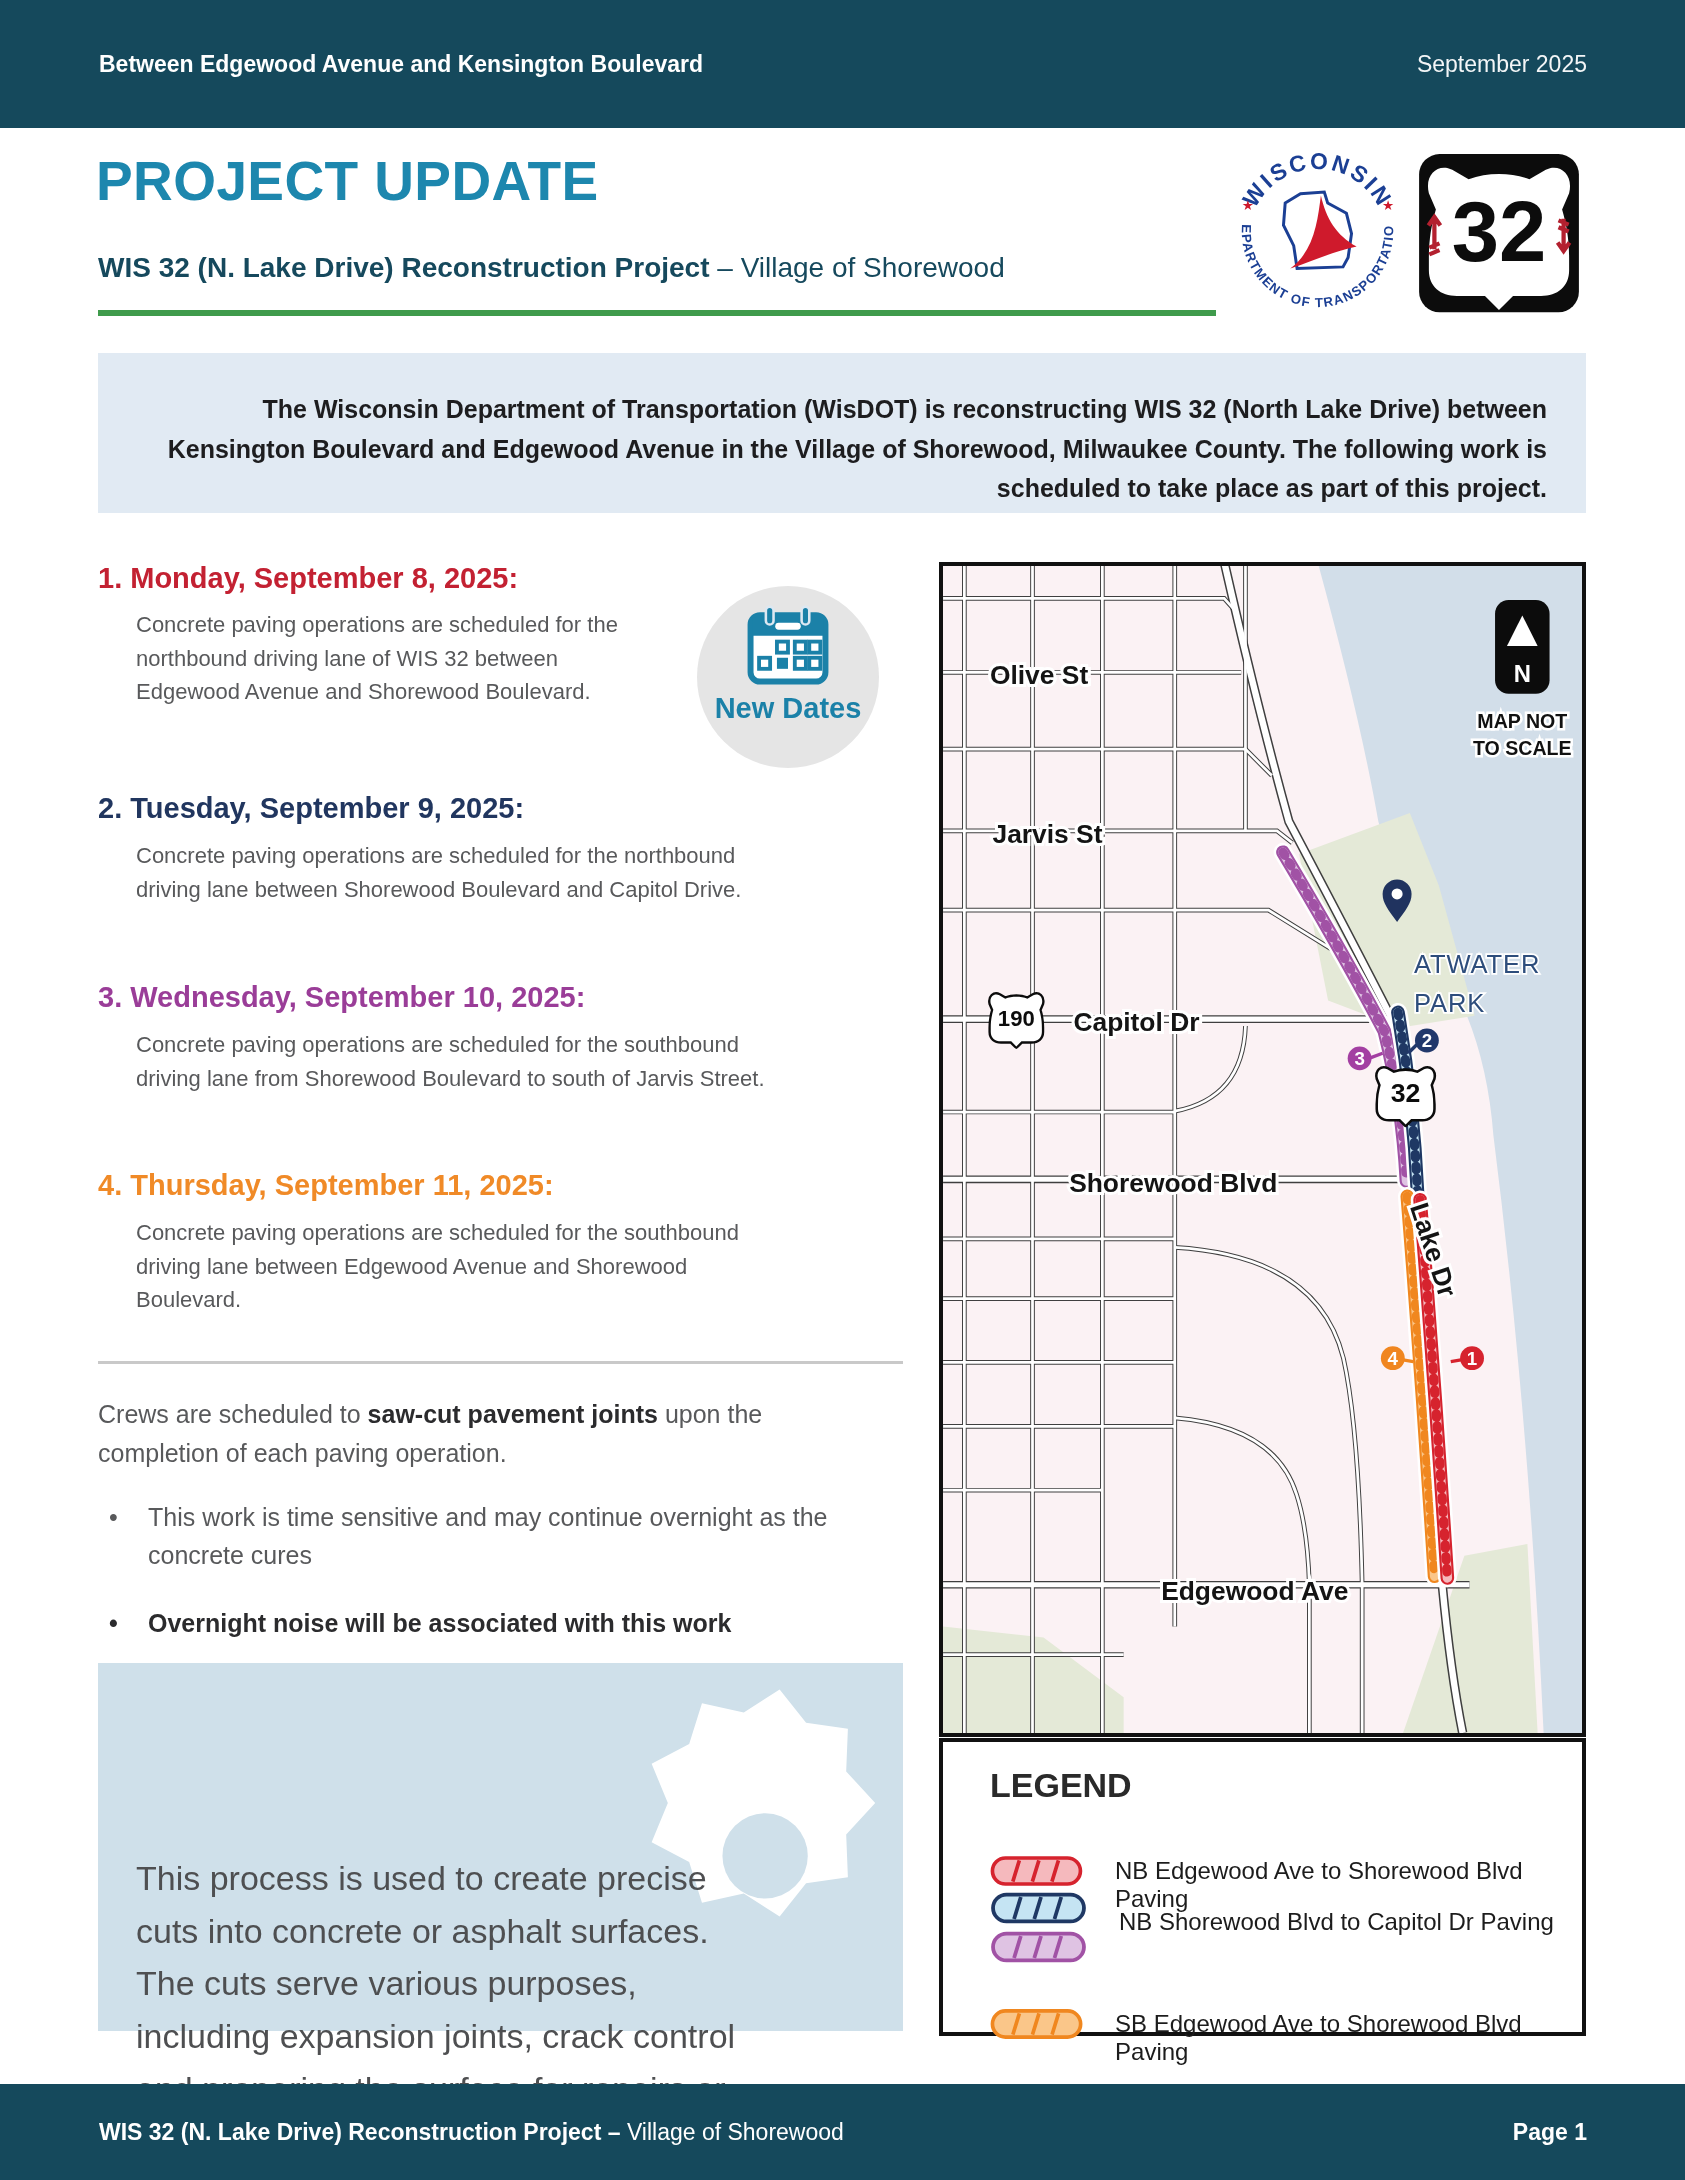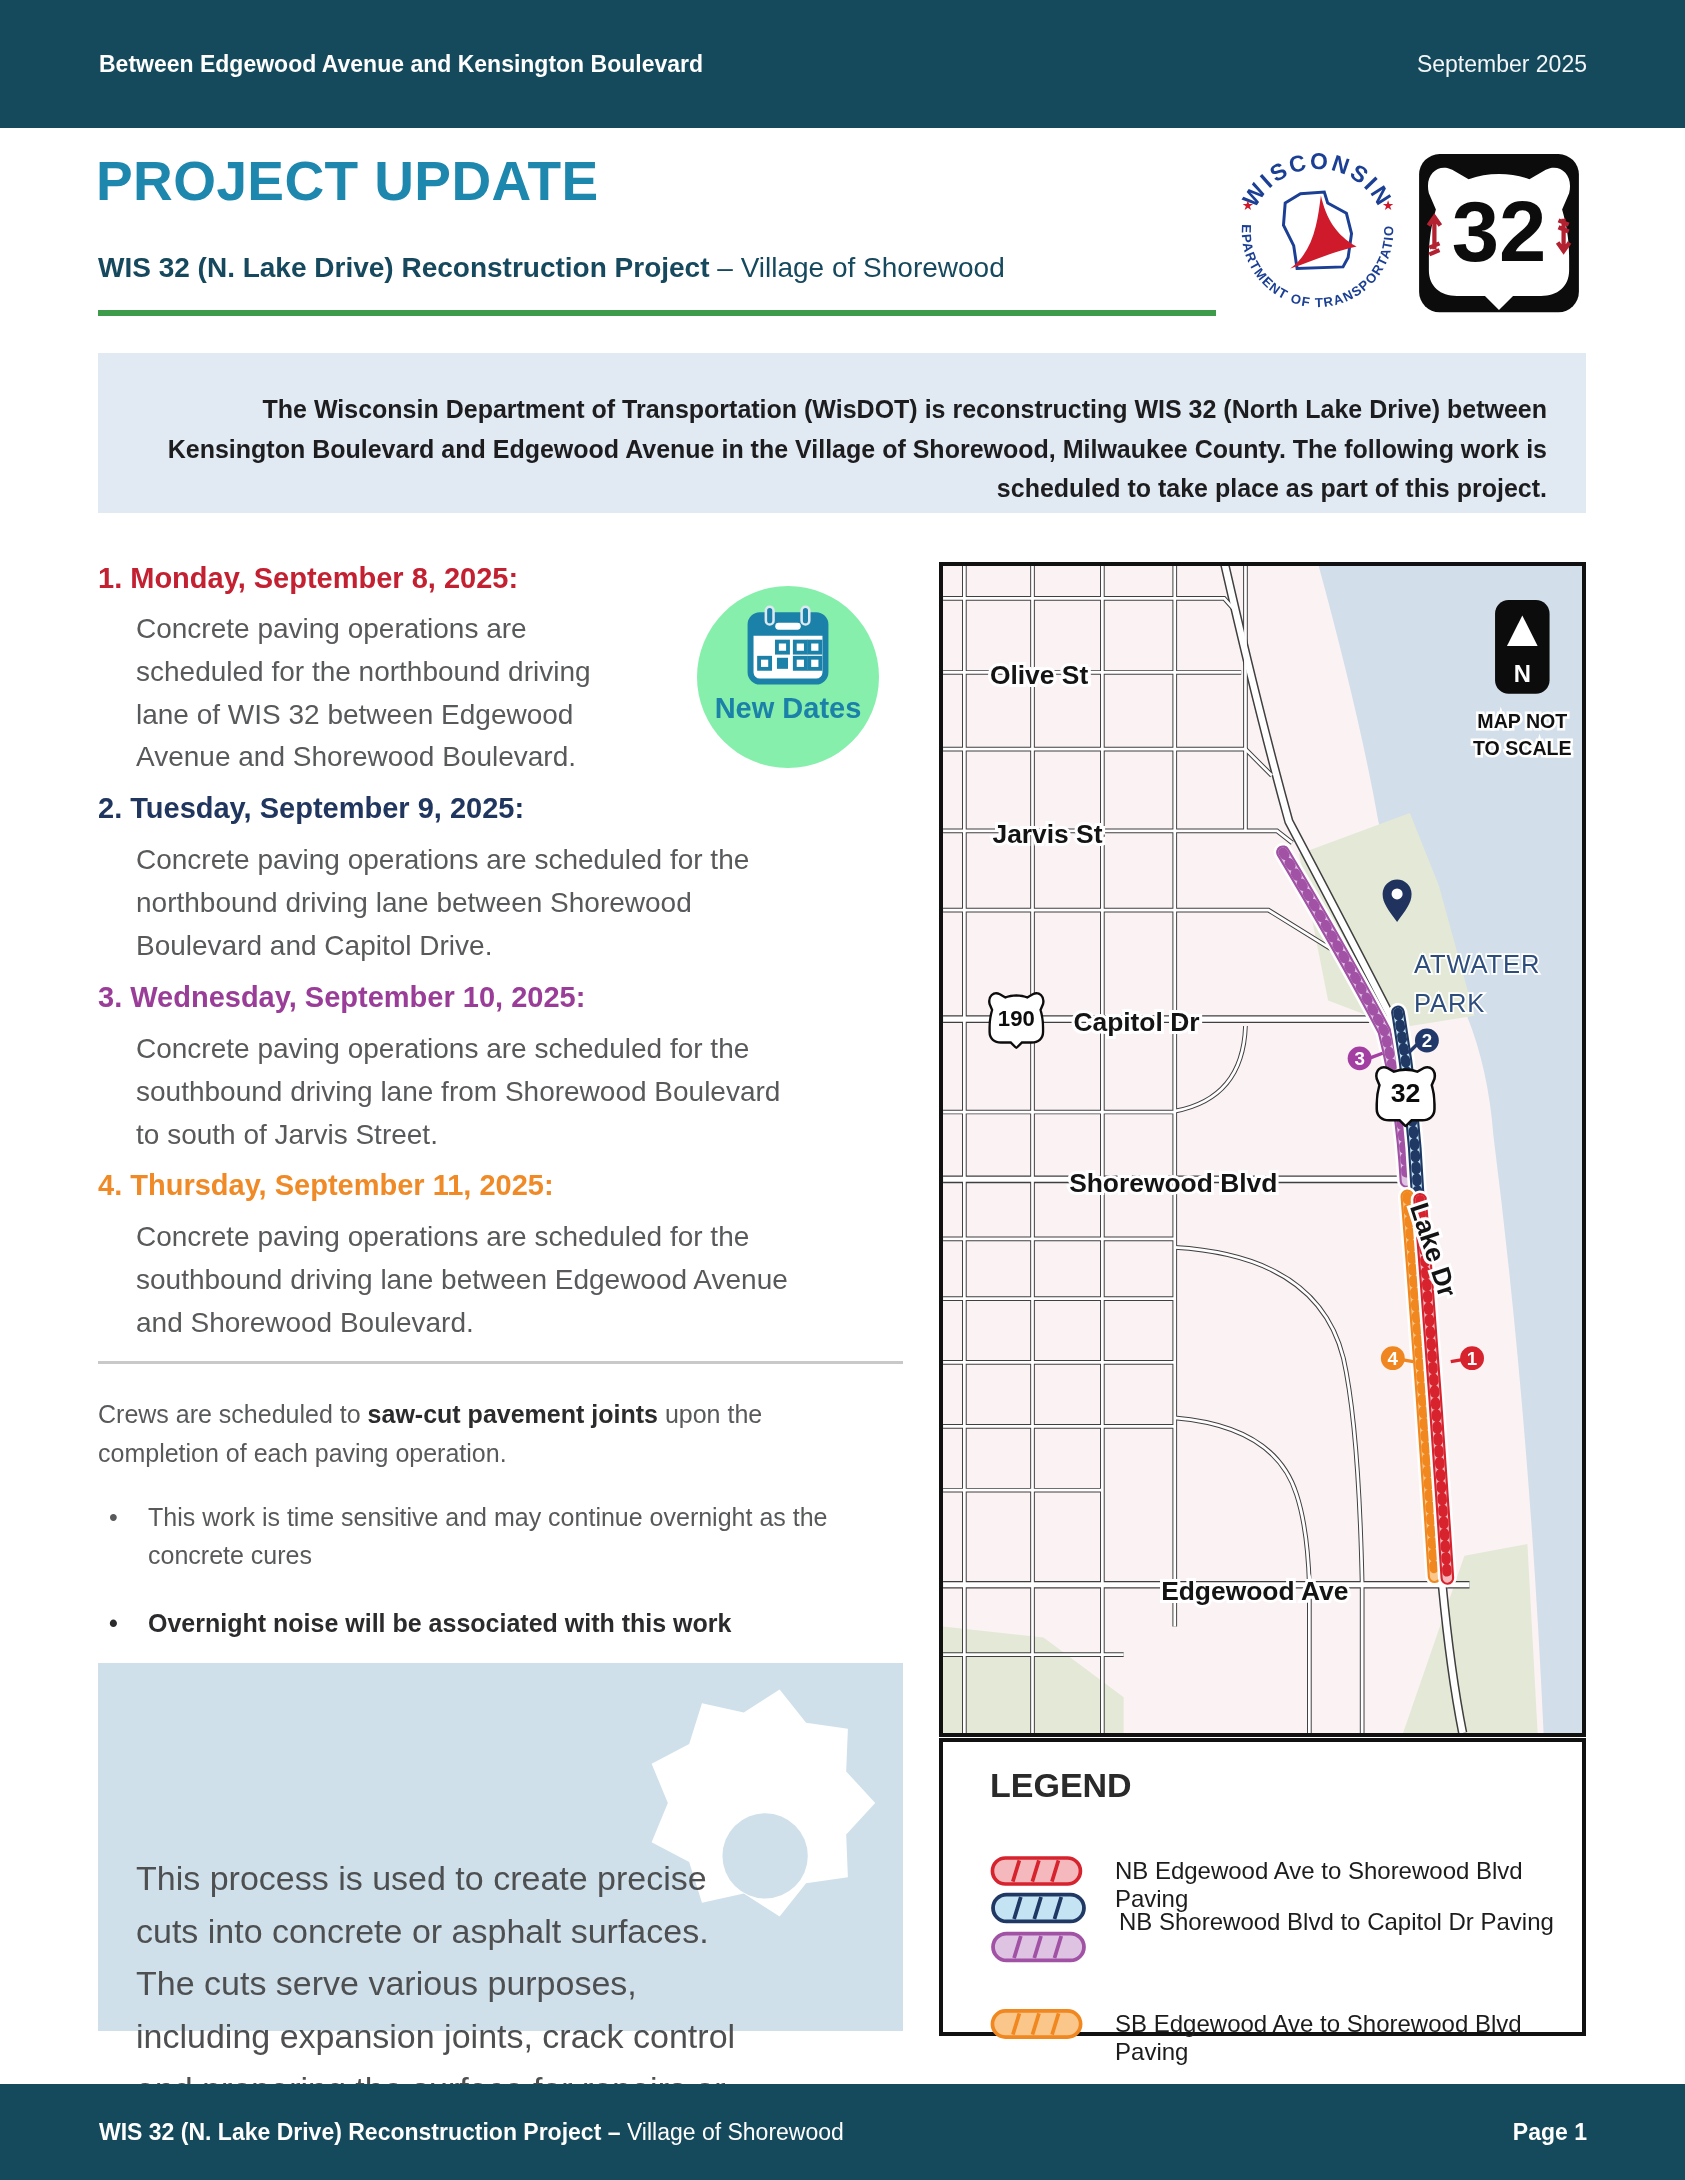--- a/index.html
+++ b/index.html
@@ -22,23 +22,23 @@
   .subtitle{left:98px;top:252px;font-size:28px;color:#16495d;}
   .subtitle .b{font-weight:bold;}
   .greenline{left:98px;top:310px;width:1118px;height:6px;background:#3f9b4c;}
 
   
   .intro{left:98px;top:353px;width:1488px;height:160px;background:#e1eaf3;padding:37px 39px;
          font-size:25px;line-height:1.58;font-weight:600;color:#1d1d1f;text-align:right;}
 
   
   .item-h{font-size:29px;font-weight:800;}
-  .item-b{font-size:28px;line-height:1.53;color:#58595b;}
+  .item-b{font-size:22px;line-height:1.53;color:#58595b;}
   .c1{color:#c32132;} .c2{color:#21365f;} .c3{color:#9a3d98;} .c4{color:#f08a27;}
-  .newdates{left:697px;top:586px;width:182px;height:182px;background:#86efac;border-radius:50%;
+  .newdates{left:697px;top:586px;width:182px;height:182px;background:#e5e5e5;border-radius:50%;
             display:flex;flex-direction:column;align-items:center;justify-content:flex-start;padding-top:19px;}
   .newdates .lbl{font-size:29px;font-weight:800;color:#1b81a8;margin-top:6.8px;}
 
   .divider{left:98px;top:1361px;width:805px;height:3.4px;background:#c9c9c9;}
   .crews{left:98px;top:1395px;width:707px;font-size:25px;line-height:1.55;color:#58595b;}
   .crews .b{font-weight:bold;color:#2b2b2d;}
   .bullet{left:109px;width:733px;display:flex;font-size:25px;line-height:1.5;color:#58595b;}
   .bullet .dot{width:39px;flex:none;}
   .bullet.bold{font-weight:bold;color:#2b2b2d;}
 

